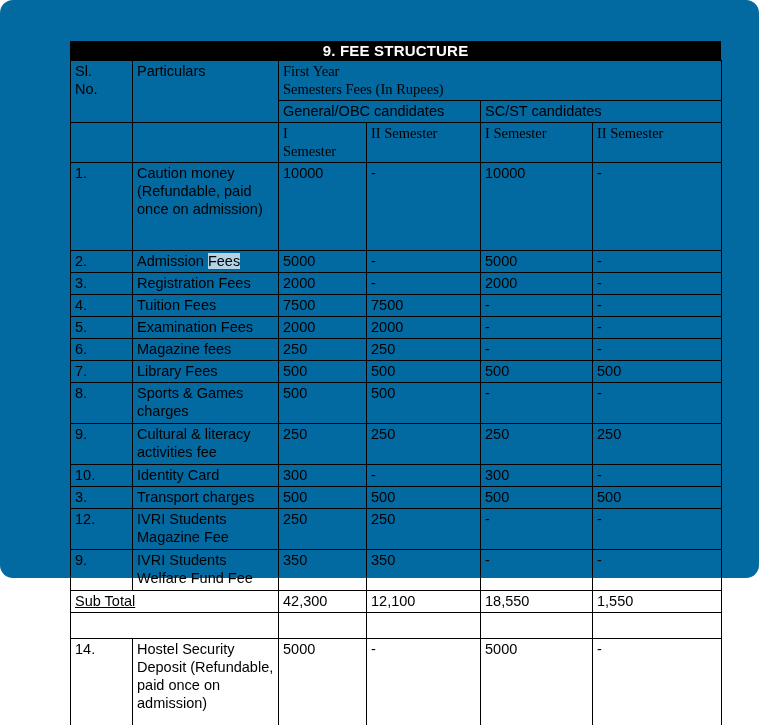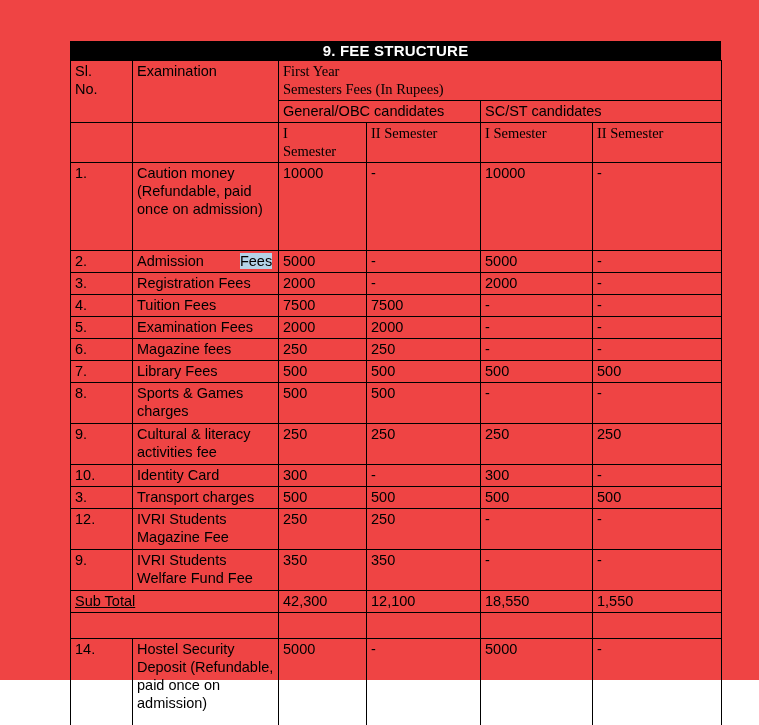--- a/index.html
+++ b/index.html
@@ -12,22 +12,23 @@
     width: 759px;
     height: 725px;
     font-family: "Liberation Sans", sans-serif;
     color: #000000;
     overflow: hidden;
   }
 
   #page {
     position: relative;
     width: 759px;
-    height: 680px;
-    background: #ef4444;
+    height: 578px;
+    background: #0369a1;
+    border-radius: 13px;
   }
 
   
   #table-wrap {
     position: absolute;
     left: 70px;
     top: 41px;
     width: 651px;
   }
 
@@ -75,21 +76,20 @@
 
   
   .blank-row td { height: 22px; }
 
   
   .thin td { height: 18px; }
 
   
   .sel {
     background: #b4d3e7;
-    margin-left: 32px;
   }
 
   
   .tall-5 { height: 84px; }
   .tall-6 { height: 103px; }
   .tall-2 { height: 37px; }
 </style>
 </head>
 <body>
 
@@ -108,21 +108,21 @@
         <col class="c-s1">
         <col class="c-s2">
       </colgroup>
       <tbody>
 
         <tr>
           <td rowspan="2" class="b">
             <span>Sl.</span><br>
             <span>No.</span>
           </td>
-          <td rowspan="2" class="b">Examination</td>
+          <td rowspan="2" class="b">Particulars</td>
           <td colspan="4" class="hdr-ctr">
             <div>First Year</div>
             <div>Semesters Fees (In Rupees)</div>
           </td>
         </tr>
 
         <tr class="thin">
           <td colspan="2" class="b">General/OBC candidates</td>
           <td colspan="2" class="b">SC/ST candidates</td>
         </tr>

